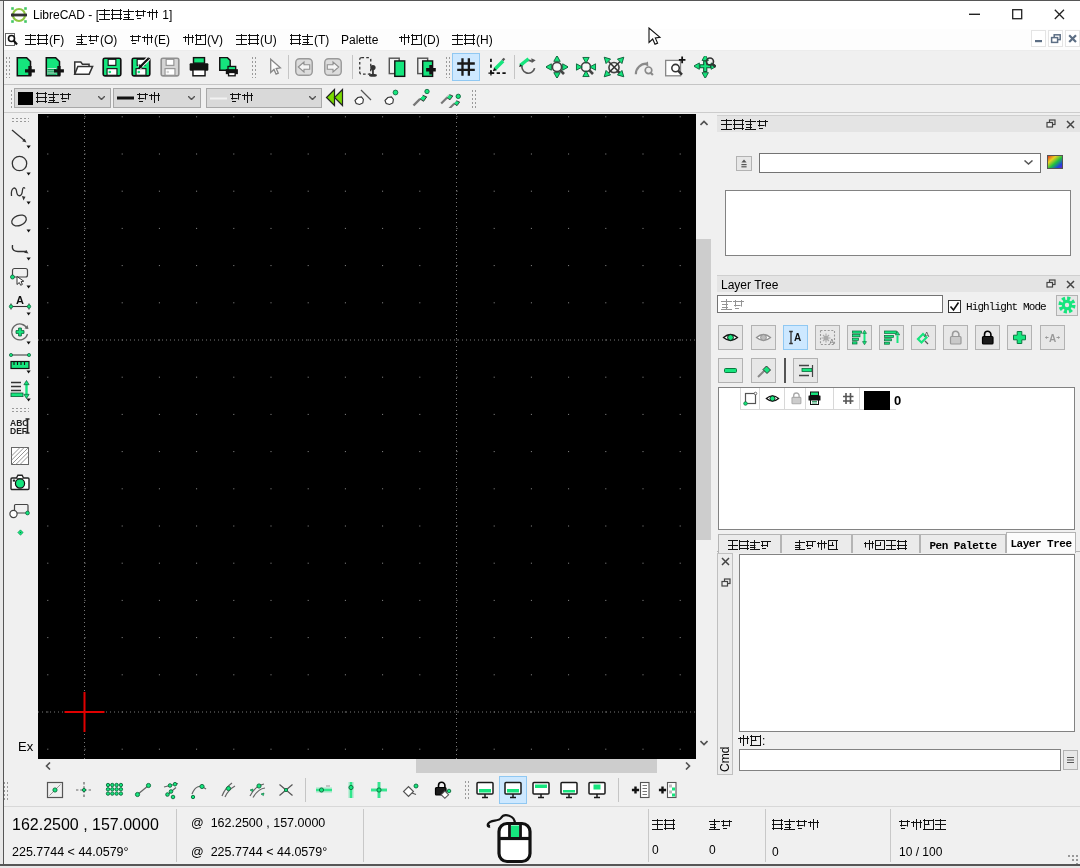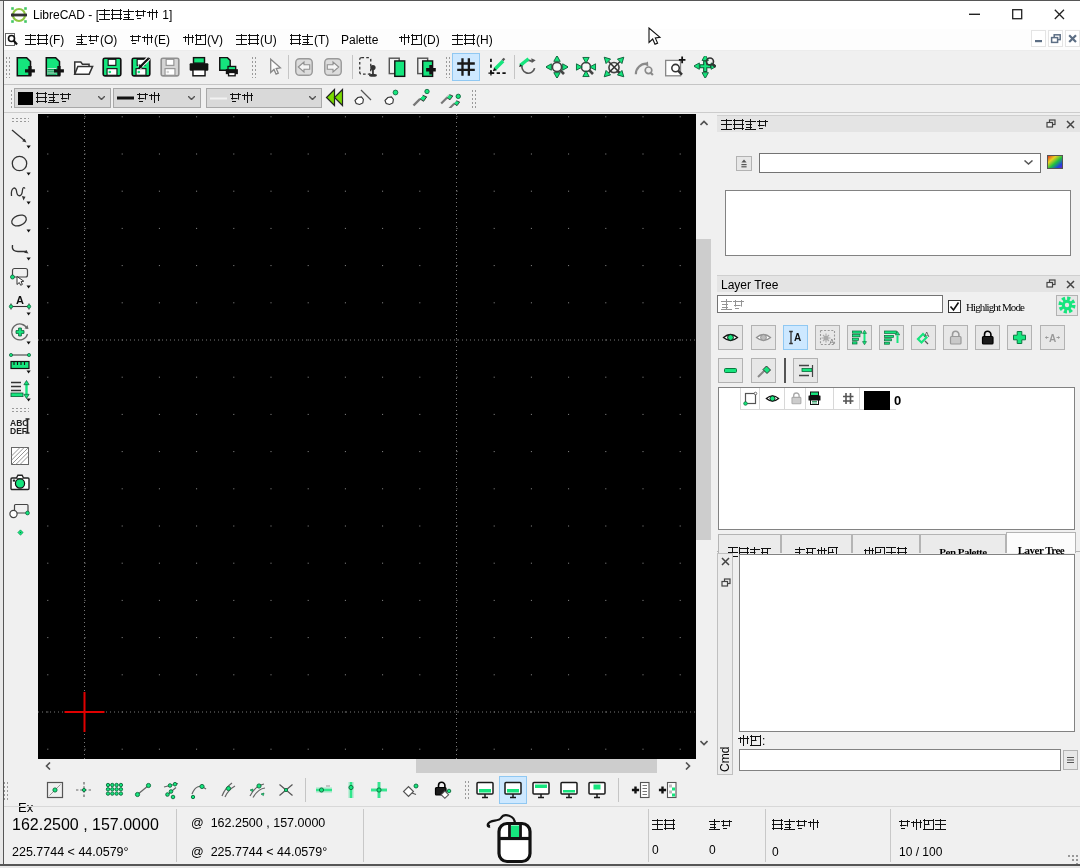--- a/index.html
+++ b/index.html
@@ -29,23 +29,23 @@
 .handle{position:absolute;width:5px;background-image:radial-gradient(circle,#9a9a9a 34%,transparent 35%);background-size:3px 4px}
 .hhandle{position:absolute;height:5px;background-image:radial-gradient(circle,#9a9a9a 34%,transparent 35%);background-size:4px 3px}
 .selbtn{position:absolute;background:#cde8ff;border:1px solid #90c8f2}
 .combo{position:absolute;height:20px;background:#d9d9d9;border:1px solid #a8a8a8;display:flex;align-items:center;padding-left:3px}
 .combo .chev{position:absolute;right:5px;top:7px;width:7px;height:4px}
 
 .docktitle{position:absolute;background:#e4e4e4;border-top:1px solid #cfcfcf}
 .docktitle>.t{position:absolute;left:4px;top:2px}
 .whitebox{position:absolute;background:#fff;border:1px solid #828282}
 .graybtn{position:absolute;background:#e7e7e7;border:1px solid #b2b2b2}
-.tab{position:absolute;height:19px;background:#ebebeb;border:1px solid #b4b4b4;border-bottom:none;text-align:center;padding-top:10px}
+.tab{position:absolute;height:19px;background:#ebebeb;border:1px solid #b4b4b4;border-bottom:none;text-align:center;padding-top:3px}
 .tab.active{background:#fcfcfc;height:21px}
-.mono{font-family:Liberation Serif, serif}
+.mono{font-family:Liberation Mono, monospace}
 </style></head><body>
 <div id="win">
 <div id="titlebar"></div>
     <div id="menubar"></div>
     <div id="appbody"></div>
 <svg class="abs" style="left:11px;top:7px" width="16" height="16" viewBox="0 0 16 16">
       <circle cx="8" cy="8" r="6" fill="none" stroke="#8dc63f" stroke-width="2.2"></circle>
 <rect x="0" y="6.6" width="16" height="2.8" fill="#333"></rect>
 <circle cx="1.8" cy="8" r="1.5" fill="#333"></circle>
 <rect x="0.2" y="0.2" width="2.6" height="2.6" fill="#44c767"></rect>
@@ -602,21 +602,21 @@
       <div style="transform:translate(-8px,10px)">Cmd</div>
     </div>
 <div class="whitebox" style="left:739px;top:554px;width:336px;height:178px"></div>
 <div class="abs" style="left:738px;top:734px"><span class="cj cjc"></span><span class="cj cjf"></span>:</div>
 <div class="whitebox" style="left:739px;top:749px;width:322px;height:22px"></div>
 <div class="graybtn" style="left:1063px;top:750px;width:15px;height:20px"></div>
 <svg class="abs" style="left:1066px;top:756px" width="9" height="8" viewBox="0 0 9 8">
       <path d="M1 1.5 h7 M1 4 h7 M1 6.5 h7" stroke="#555" stroke-width="1.1"></path>
     </svg>
 <div class="handle" style="left:3px;top:781px;height:20px"></div>
-<div class="abs" style="left:18px;top:800px;font-size:13px">Ex</div>
+<div class="abs" style="left:18px;top:739px;font-size:13px">Ex</div>
 <svg class="abs" style="left:45px;top:780px" width="20" height="20" viewBox="0 0 20 20">
       <rect x="2.5" y="2.5" width="15" height="15" fill="none" stroke="#555" stroke-width="1.2"></rect>
       <path d="M4.5 15.5 L15.5 4.5" stroke="#999" stroke-width="1"></path>
       <circle cx="10" cy="10" r="2.1" fill="#15e57d" stroke="#0a6a3a" stroke-width="0.9"></circle>
     </svg>
 <svg class="abs" style="left:74px;top:780px" width="20" height="20" viewBox="0 0 20 20">
       <path d="M10 2 V18 M2 10 H18" stroke="#666" stroke-width="1.2" stroke-dasharray="2.4 1.8"></path>
       <circle cx="10" cy="10" r="1.6" fill="#15e57d" stroke="#0a6a3a" stroke-width="0.9"></circle>
     </svg>
 <svg class="abs" style="left:104px;top:780px" width="20" height="20" viewBox="0 0 20 20">

